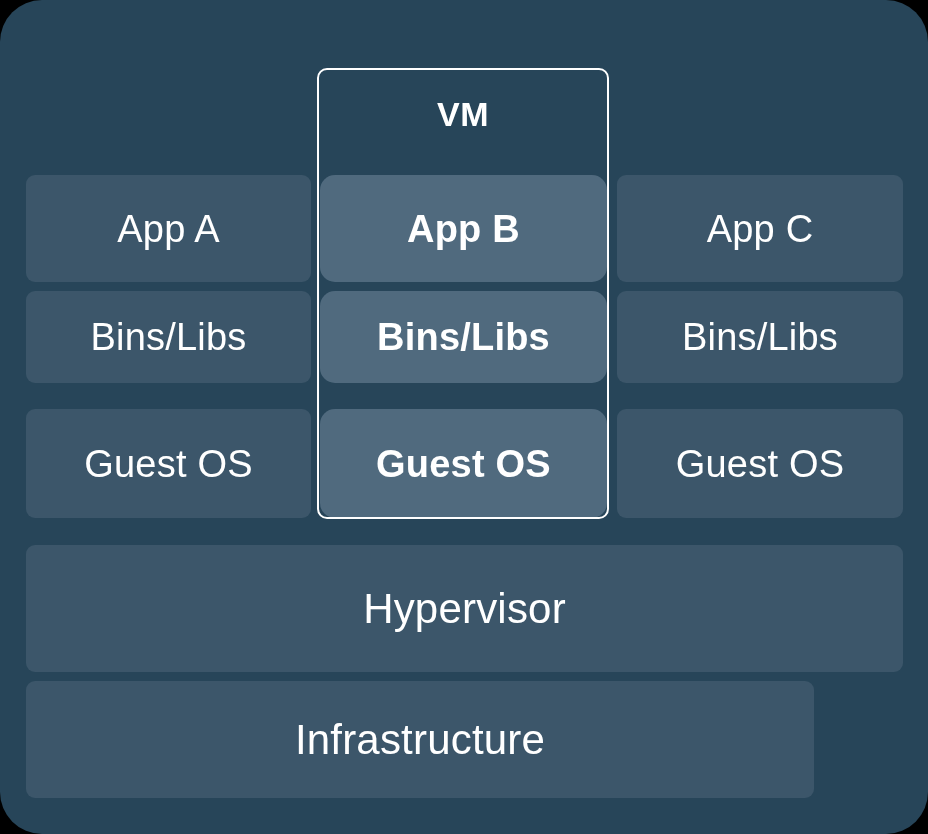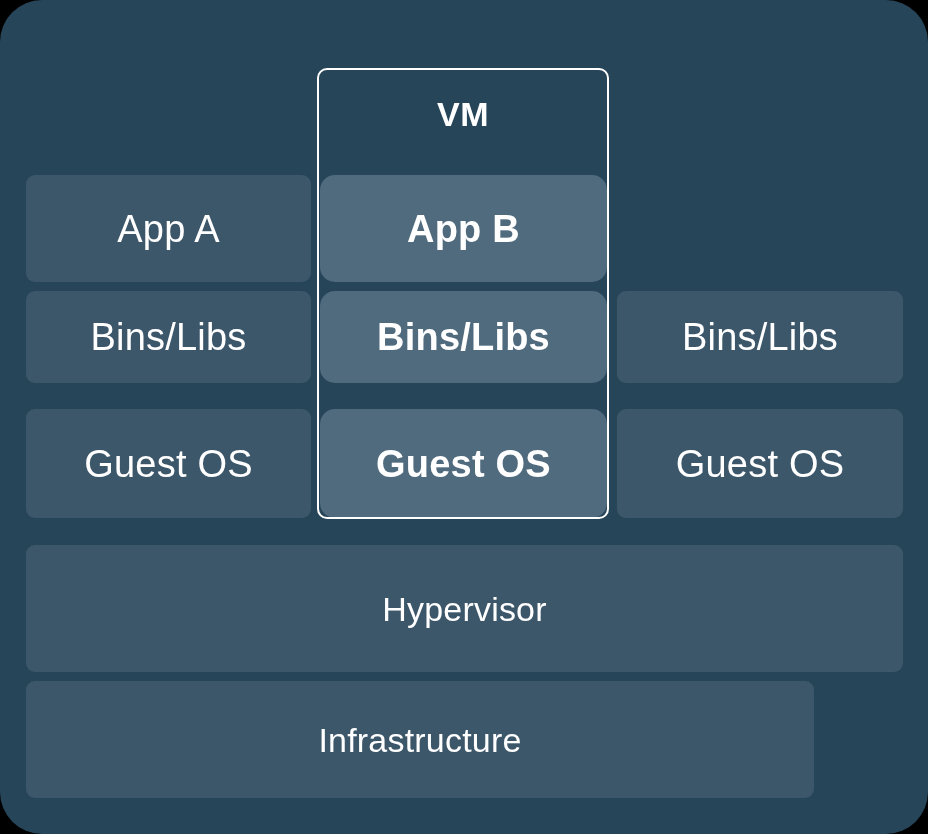--- a/index.html
+++ b/index.html
@@ -90,31 +90,32 @@
     justify-content: center;
     color: #ffffff;
     font-size: 34px;
     font-weight: bold;
     letter-spacing: 0.5px;
     user-select: none;
   }
 
   
   .fs-tier     { font-size: 38px; }
-  .fs-wide     { font-size: 34px; }
+  .fs-wide     { font-size: 42px; }
 </style>
 </head>
 <body>
 
 <div id="diagram-root">
 
   <div class="box tier-side fs-tier col-left row-app">App A</div>
 
   <div class="box tier-mid fs-tier col-mid row-app">App B</div>
 
+  <div class="box tier-side fs-tier col-right row-app">App C</div>
 
   <div class="box tier-side fs-tier col-left row-bins">Bins/Libs</div>
 
   <div class="box tier-mid fs-tier col-mid row-bins">Bins/Libs</div>
 
   <div class="box tier-side fs-tier col-right row-bins">Bins/Libs</div>
 
   <div class="box tier-side fs-tier col-left row-guest">Guest OS</div>
 
   <div class="box tier-mid fs-tier col-mid row-guest">Guest OS</div>

